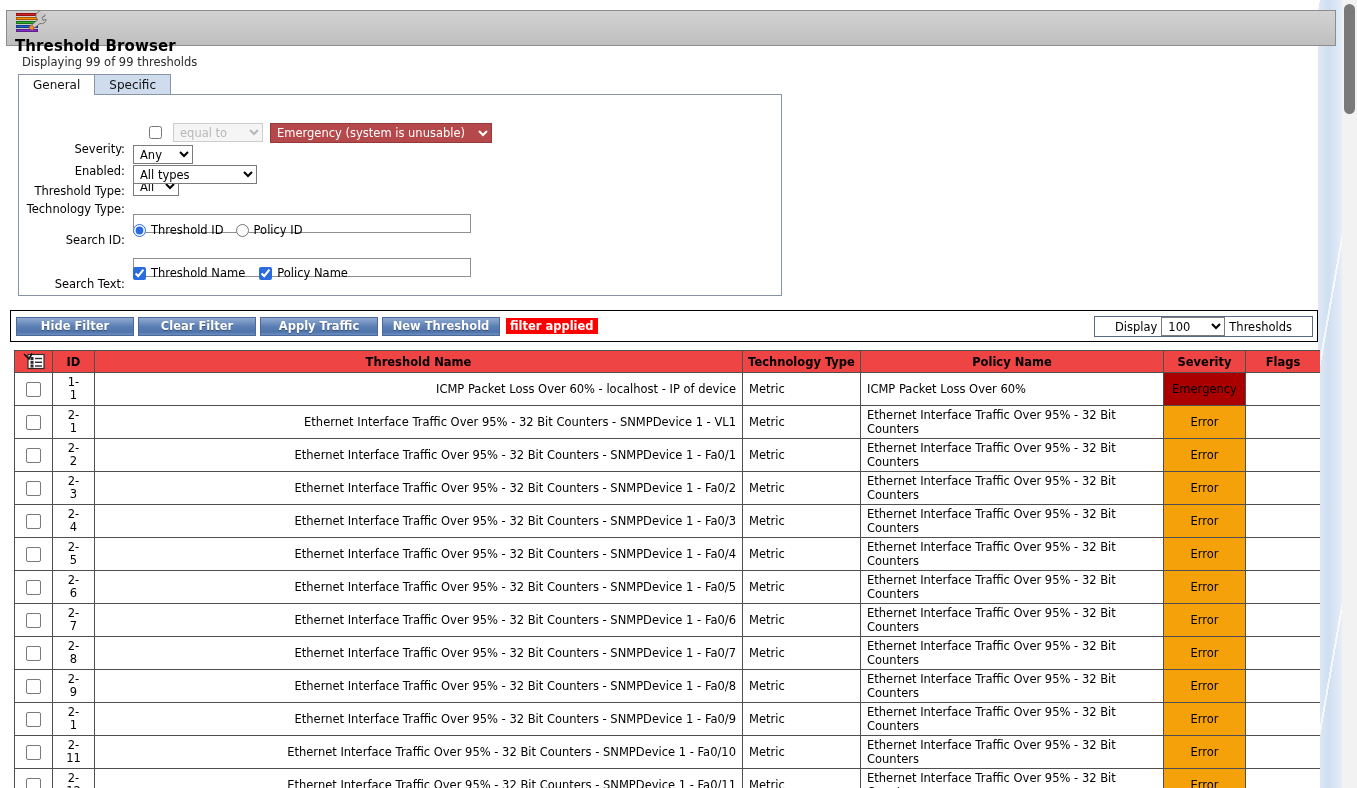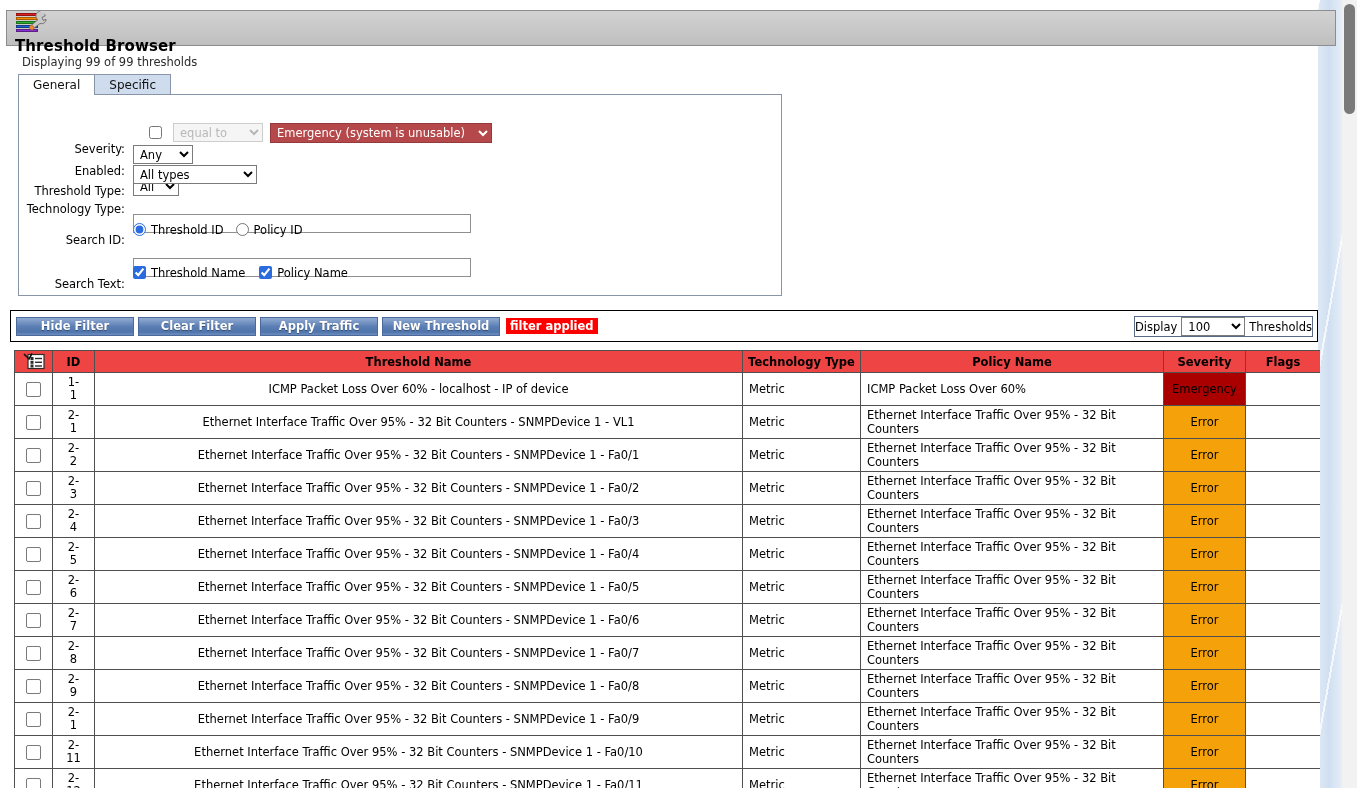--- a/index.html
+++ b/index.html
@@ -153,21 +153,21 @@
     border: 1px solid #8f8f8f;
     height: 19px;
     box-sizing: border-box;
     padding: 1px 3px;
     background: #fff;
   }
   input[type=checkbox].cb, input[type=radio].rb {
     width: 13px; height: 13px; margin: 0; accent-color: #2a6ce0;
     vertical-align: middle;
   }
-  .inline-opt { font-size: 11.5px; color: #000; display:flex; gap:5px; }
+  .inline-opt { font-size: 11.5px; color: #000; display:flex; align-items:center; gap:5px; }
 
   
   .actionbar {
     position: absolute;
     left: 10px; top: 310px;
     width: 1308px; height: 32px;
     border: 1px solid #000;
     box-sizing: border-box;
     background: #ffffff;
     display: flex; align-items: center;
@@ -198,21 +198,21 @@
     line-height: 14px;
   }
   .display-box {
     position: absolute;
     right: 4px; top: 5px;
     height: 21px;
     border: 1px solid #5a6b86;
     box-sizing: border-box;
     background: #ffffff;
     display: flex; align-items: center;
-    padding: 0 0;
+    padding: 0 20px;
     gap: 4px;
     font-size: 11.5px;
   }
 
   
   .tbl-wrap {
     position: absolute;
     left: 14px; top: 350px;
     width: 1306px;
     overflow: hidden;
@@ -239,21 +239,21 @@
     height: 33px;
     padding: 0 6px;
     box-sizing: border-box;
     background: #ffffff;
     color: #000;
     font-size: 11.5px;
     vertical-align: middle;
   }
   td.c-check { text-align: center; padding: 0; }
   td.c-id { text-align: center; padding: 0; font-size: 11.5px; line-height: 13px; }
-  td.c-name { text-align: center; }
+  td.c-name { text-align: right; }
   td.c-tech { text-align: left; padding-left: 10px; }
   td.c-policy { text-align: left; padding-left: 10px; }
   td.c-sev {
     text-align: center; padding: 0;
     font-size: 11.5px;
   }
   td.c-flags { }
   .sev-Emergency { background: #aa0000 !important; color: #ffffff; font-weight: normal; }
   .sev-Error     { background: #f5a20a !important; color: #000000; }
 

